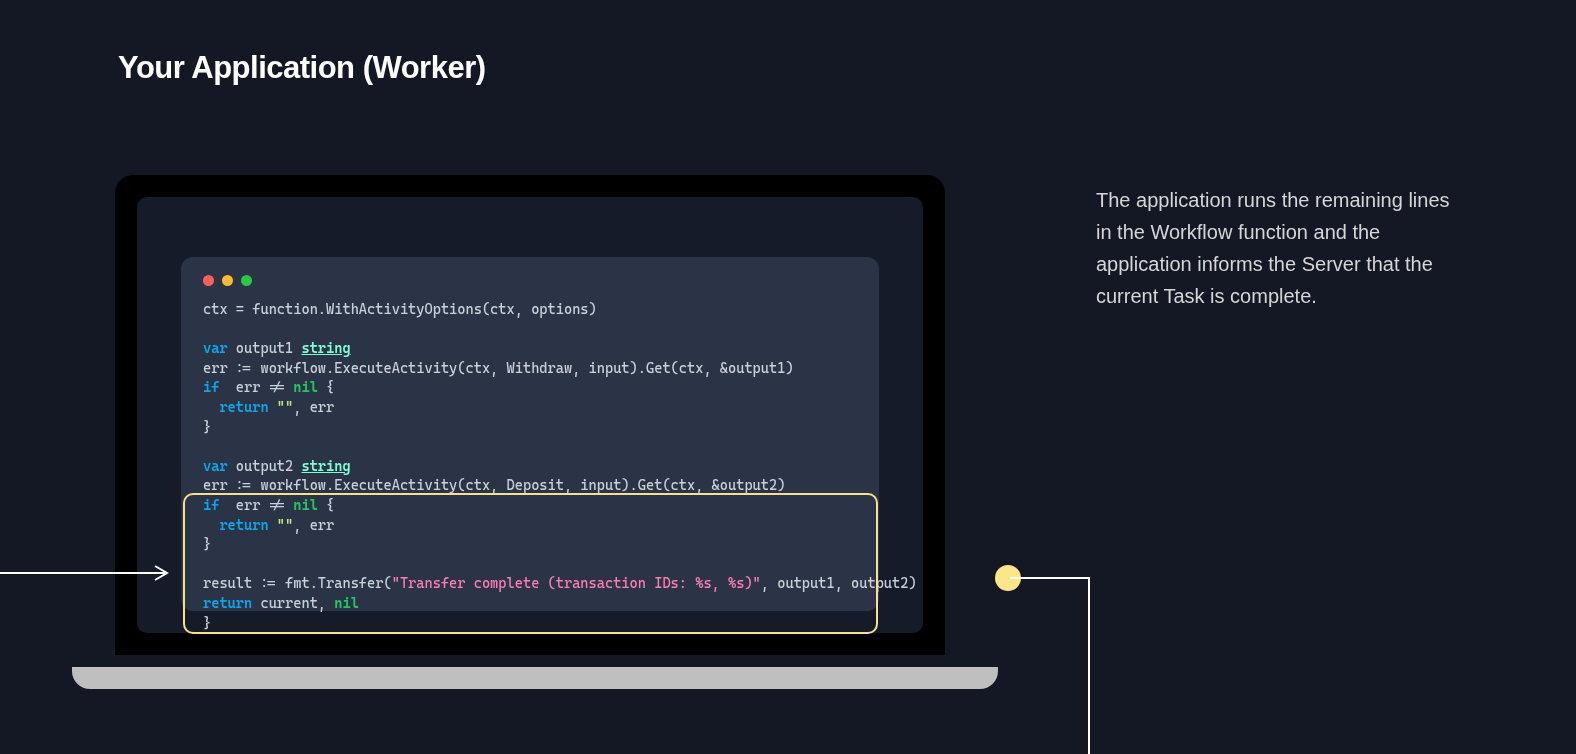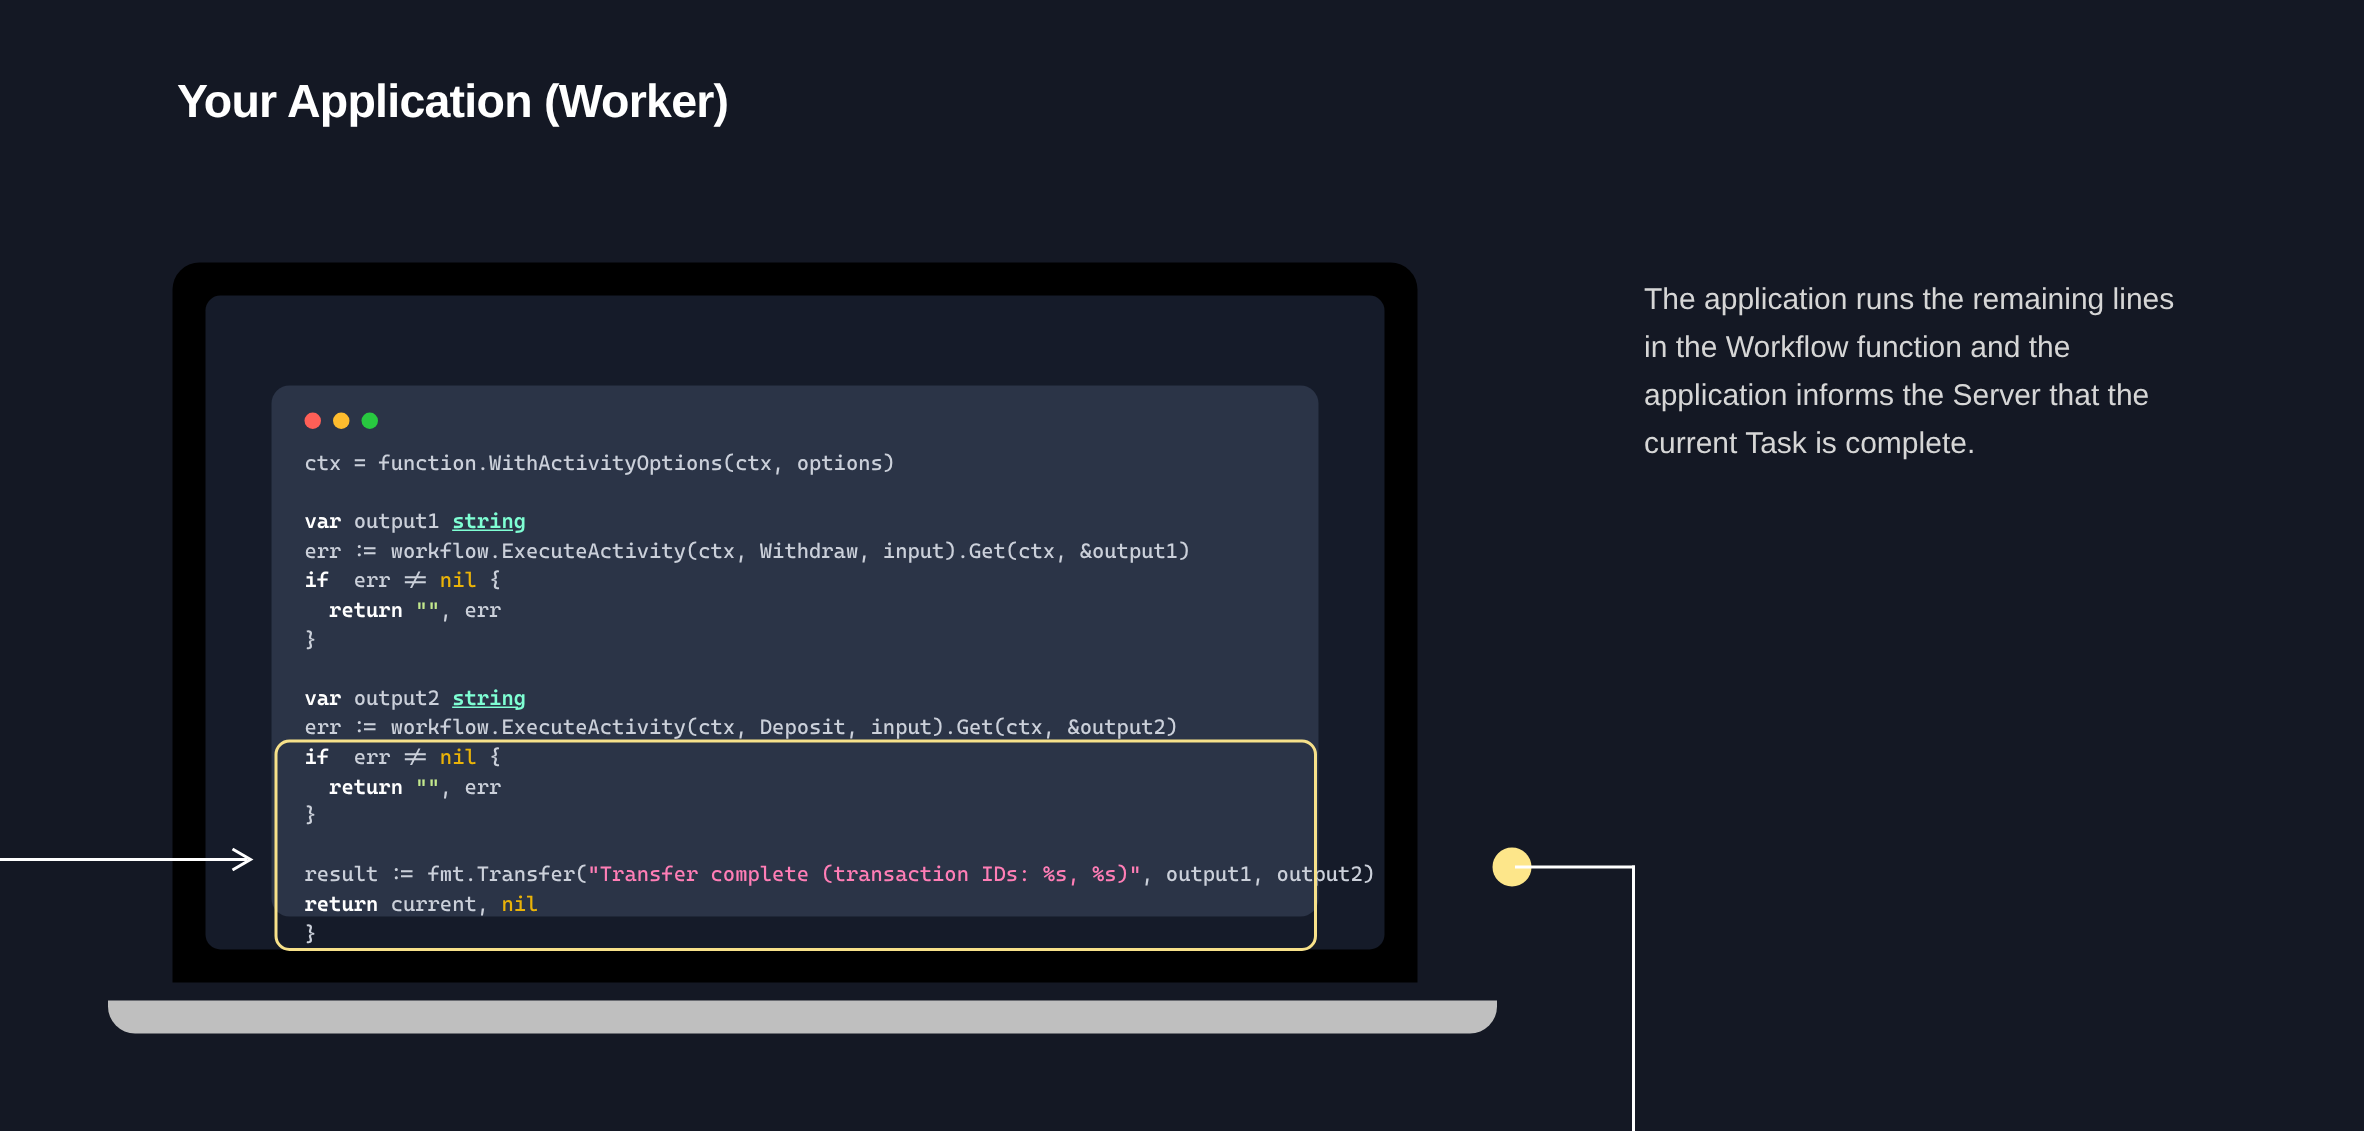--- a/index.html
+++ b/index.html
@@ -70,23 +70,23 @@
     .dot-red { background: #ff5f57; }
     .dot-yellow { background: #febc2e; }
     .dot-green { background: #28c840; }
     .code {
       font-family: 'SF Mono', Monaco, 'Cascadia Code', 'Courier New', monospace;
       font-size: 14px;
       line-height: 1.4;
       color: #cbd0da;
       white-space: pre;
     }
-    .tk-keyword-bold { color: #ffffff; font-weight: 600; }
+    .tk-keyword-bold { color: #0ea5e9; font-weight: 600; }
     .tk-type { color: #7fffd4; font-weight: 600; text-decoration: underline; }
-    .tk-nil { color: #eab308; font-weight: 400; }
+    .tk-nil { color: #22c55e; font-weight: 700; }
     .tk-string { color: #c3e88d; }
     .tk-string-pink { color: #ff7eb6; }
     .highlight-box {
       position: absolute;
       left: 46px;
       right: 45px;
       top: 296px;
       height: 141px;
       border: 2px solid #f7e18a;
       border-radius: 10px;

